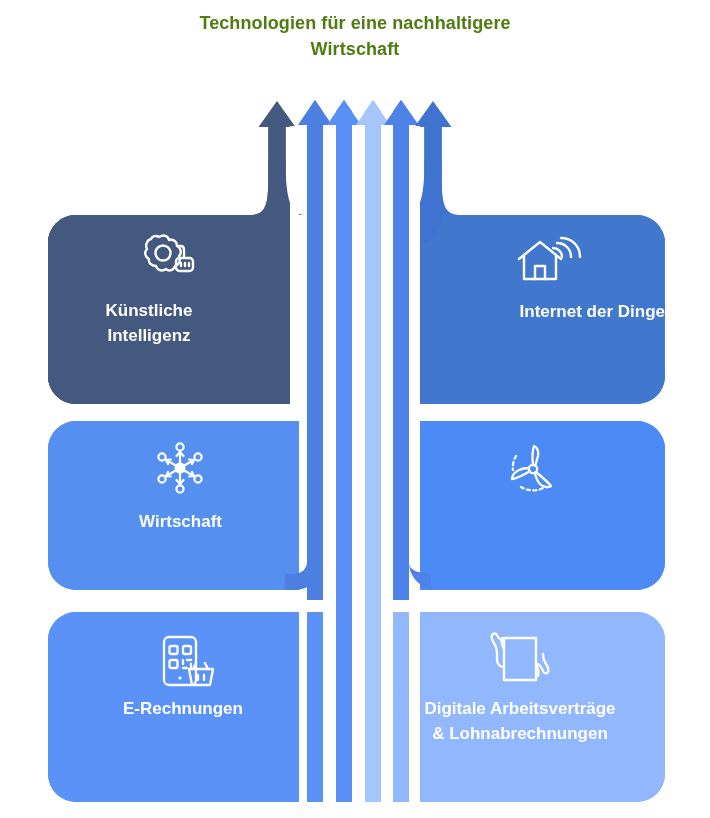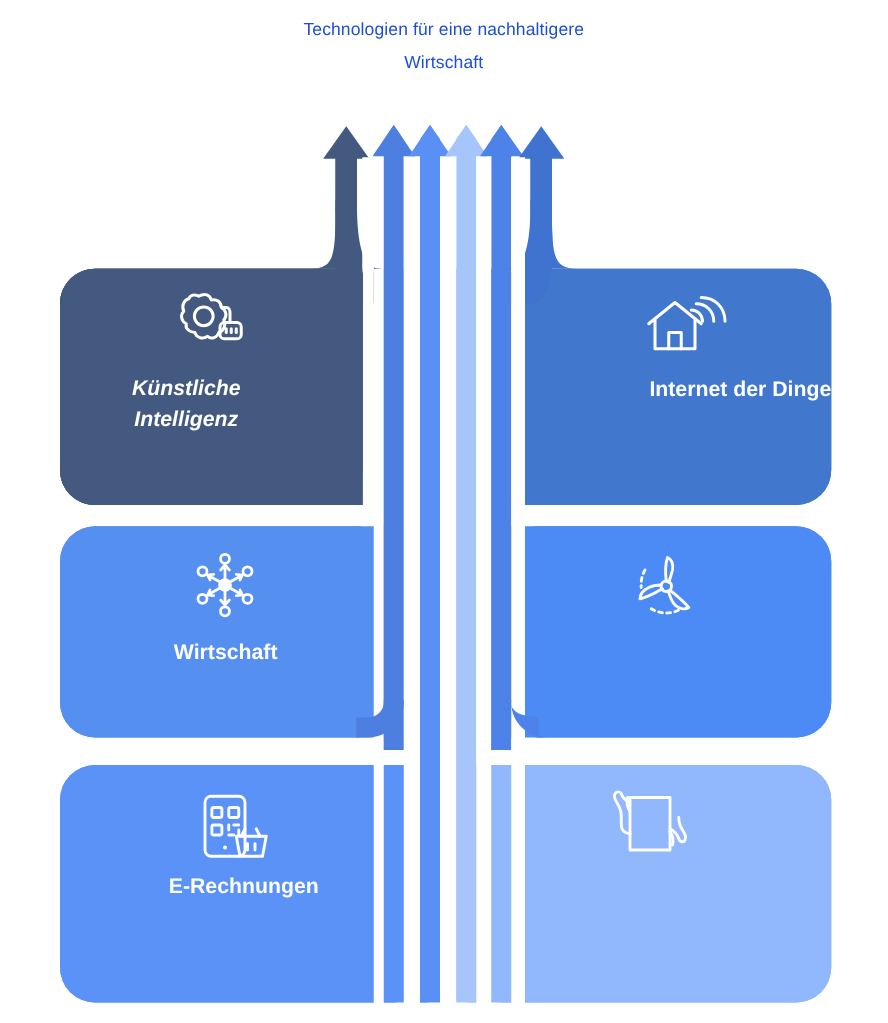--- a/index.html
+++ b/index.html
@@ -23,24 +23,24 @@
     width: 710px;
     height: 818px;
   }
 
   .title {
     position: absolute;
     left: 0;
     top: 10px;
     width: 710px;
     text-align: center;
-    font-size: 14px;
+    font-size: 18px;
     line-height: 26px;
-    color: #1d4ed8;
-    font-weight: 400;
+    color: #4d7c0f;
+    font-weight: 700;
     letter-spacing: 0.1px;
     white-space: pre-line;
   }
 
   .stage {
     position: absolute;
     left: 0;
     top: 0;
     width: 710px;
     height: 818px;
@@ -436,25 +436,27 @@
         <path d="M 16 10 C 12 8 10 6 9 3 C 8 1 5 1 4 3 C 3 5 4 8 6 11
                  C 8 14 9 17 9 21 L 9 28 C 9 32 12 35 16 35"></path>
         <path d="M 14 6 C 13 10 14 14 16 17"></path>
         <path d="M 48 31 C 52 33 54 36 55 39 C 56 42 59 42 60 40
                  C 61 38 60 35 58 32 C 56 29 55 25 55 22"></path>
         <path d="M 50 44 C 51 40 50 36 48 33"></path>
       </g>
 
     </svg>
 
-    <div class="card-label" style="left:48px; top:298px; width:202px;font-style:italic;">Künstliche
+    <div class="card-label" style="left:48px; top:298px; width:202px;">Künstliche
 Intelligenz</div>
 
     <div class="card-label" style="left:420px; top:299px; width:245px;text-align:right;">Internet der Dinge</div>
 
     <div class="card-label" style="left:48px; top:509px; width:265px;">Wirtschaft</div>
 
 
-    <div class="card-label" style="left:48px; top:696px; width:294px;">E-Rechnungen</div>
-
+    <div class="card-label" style="left:36px; top:696px; width:294px;">E-Rechnungen</div>
+
+    <div class="card-label" style="left:375px; top:696px; width:290px;">Digitale Arbeitsverträge
+&amp; Lohnabrechnungen</div>
 
   </div>
 </div>
 
 </body></html>

